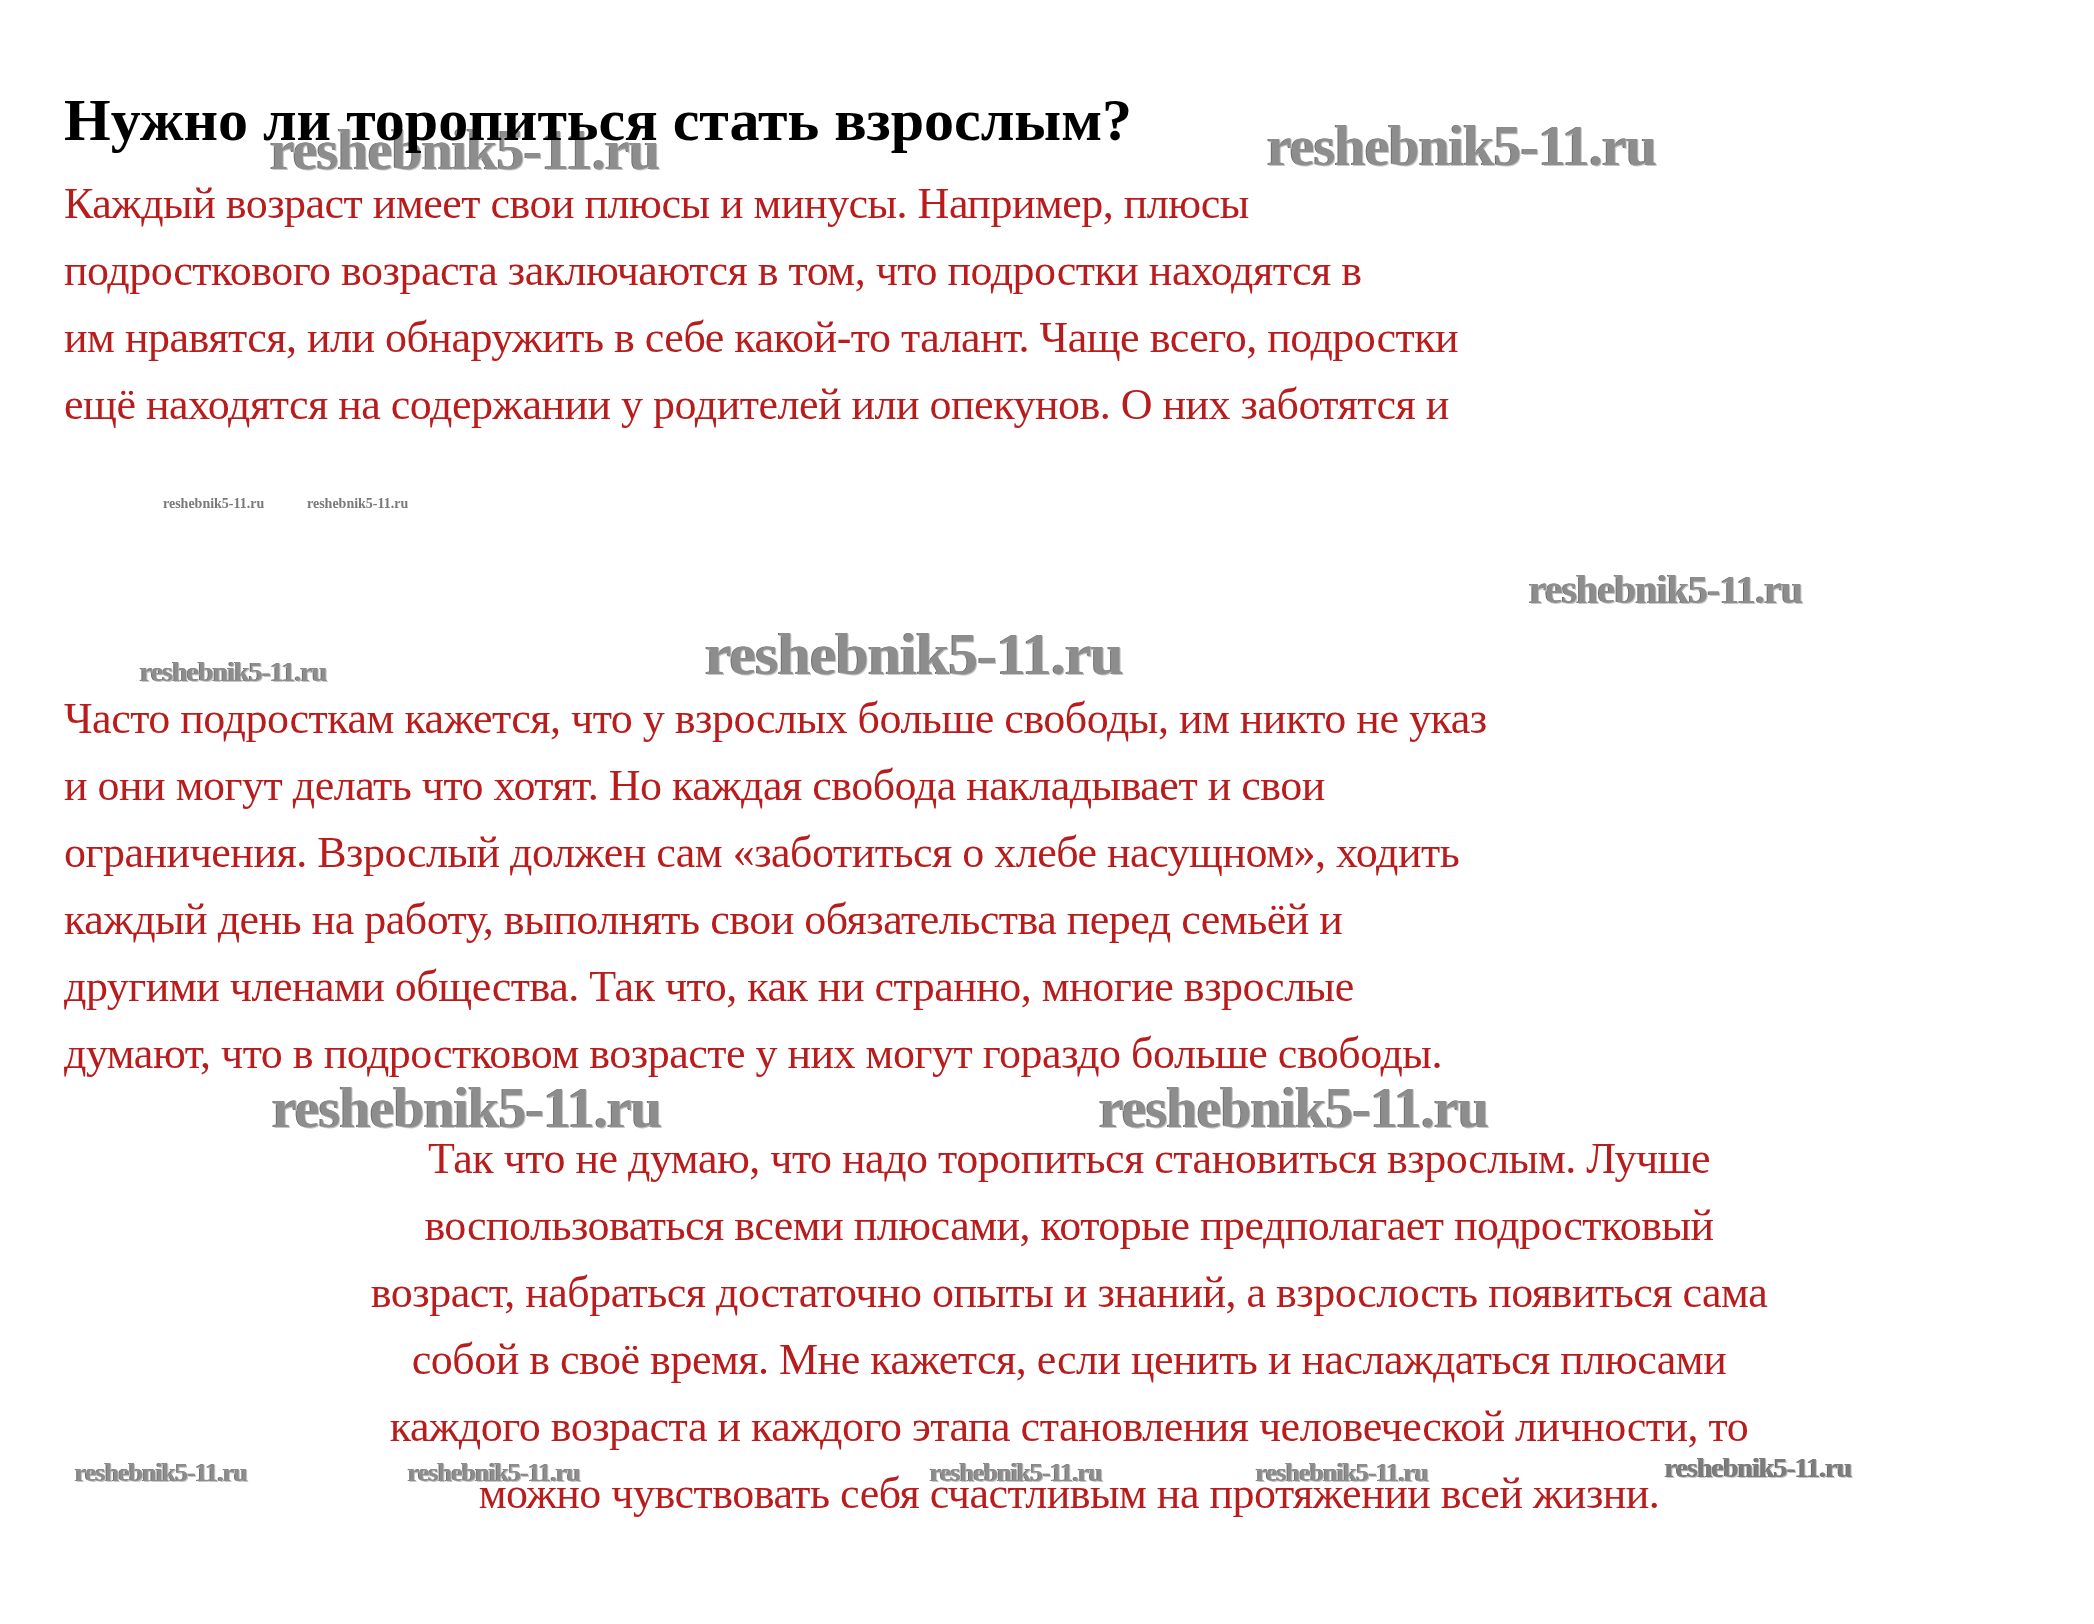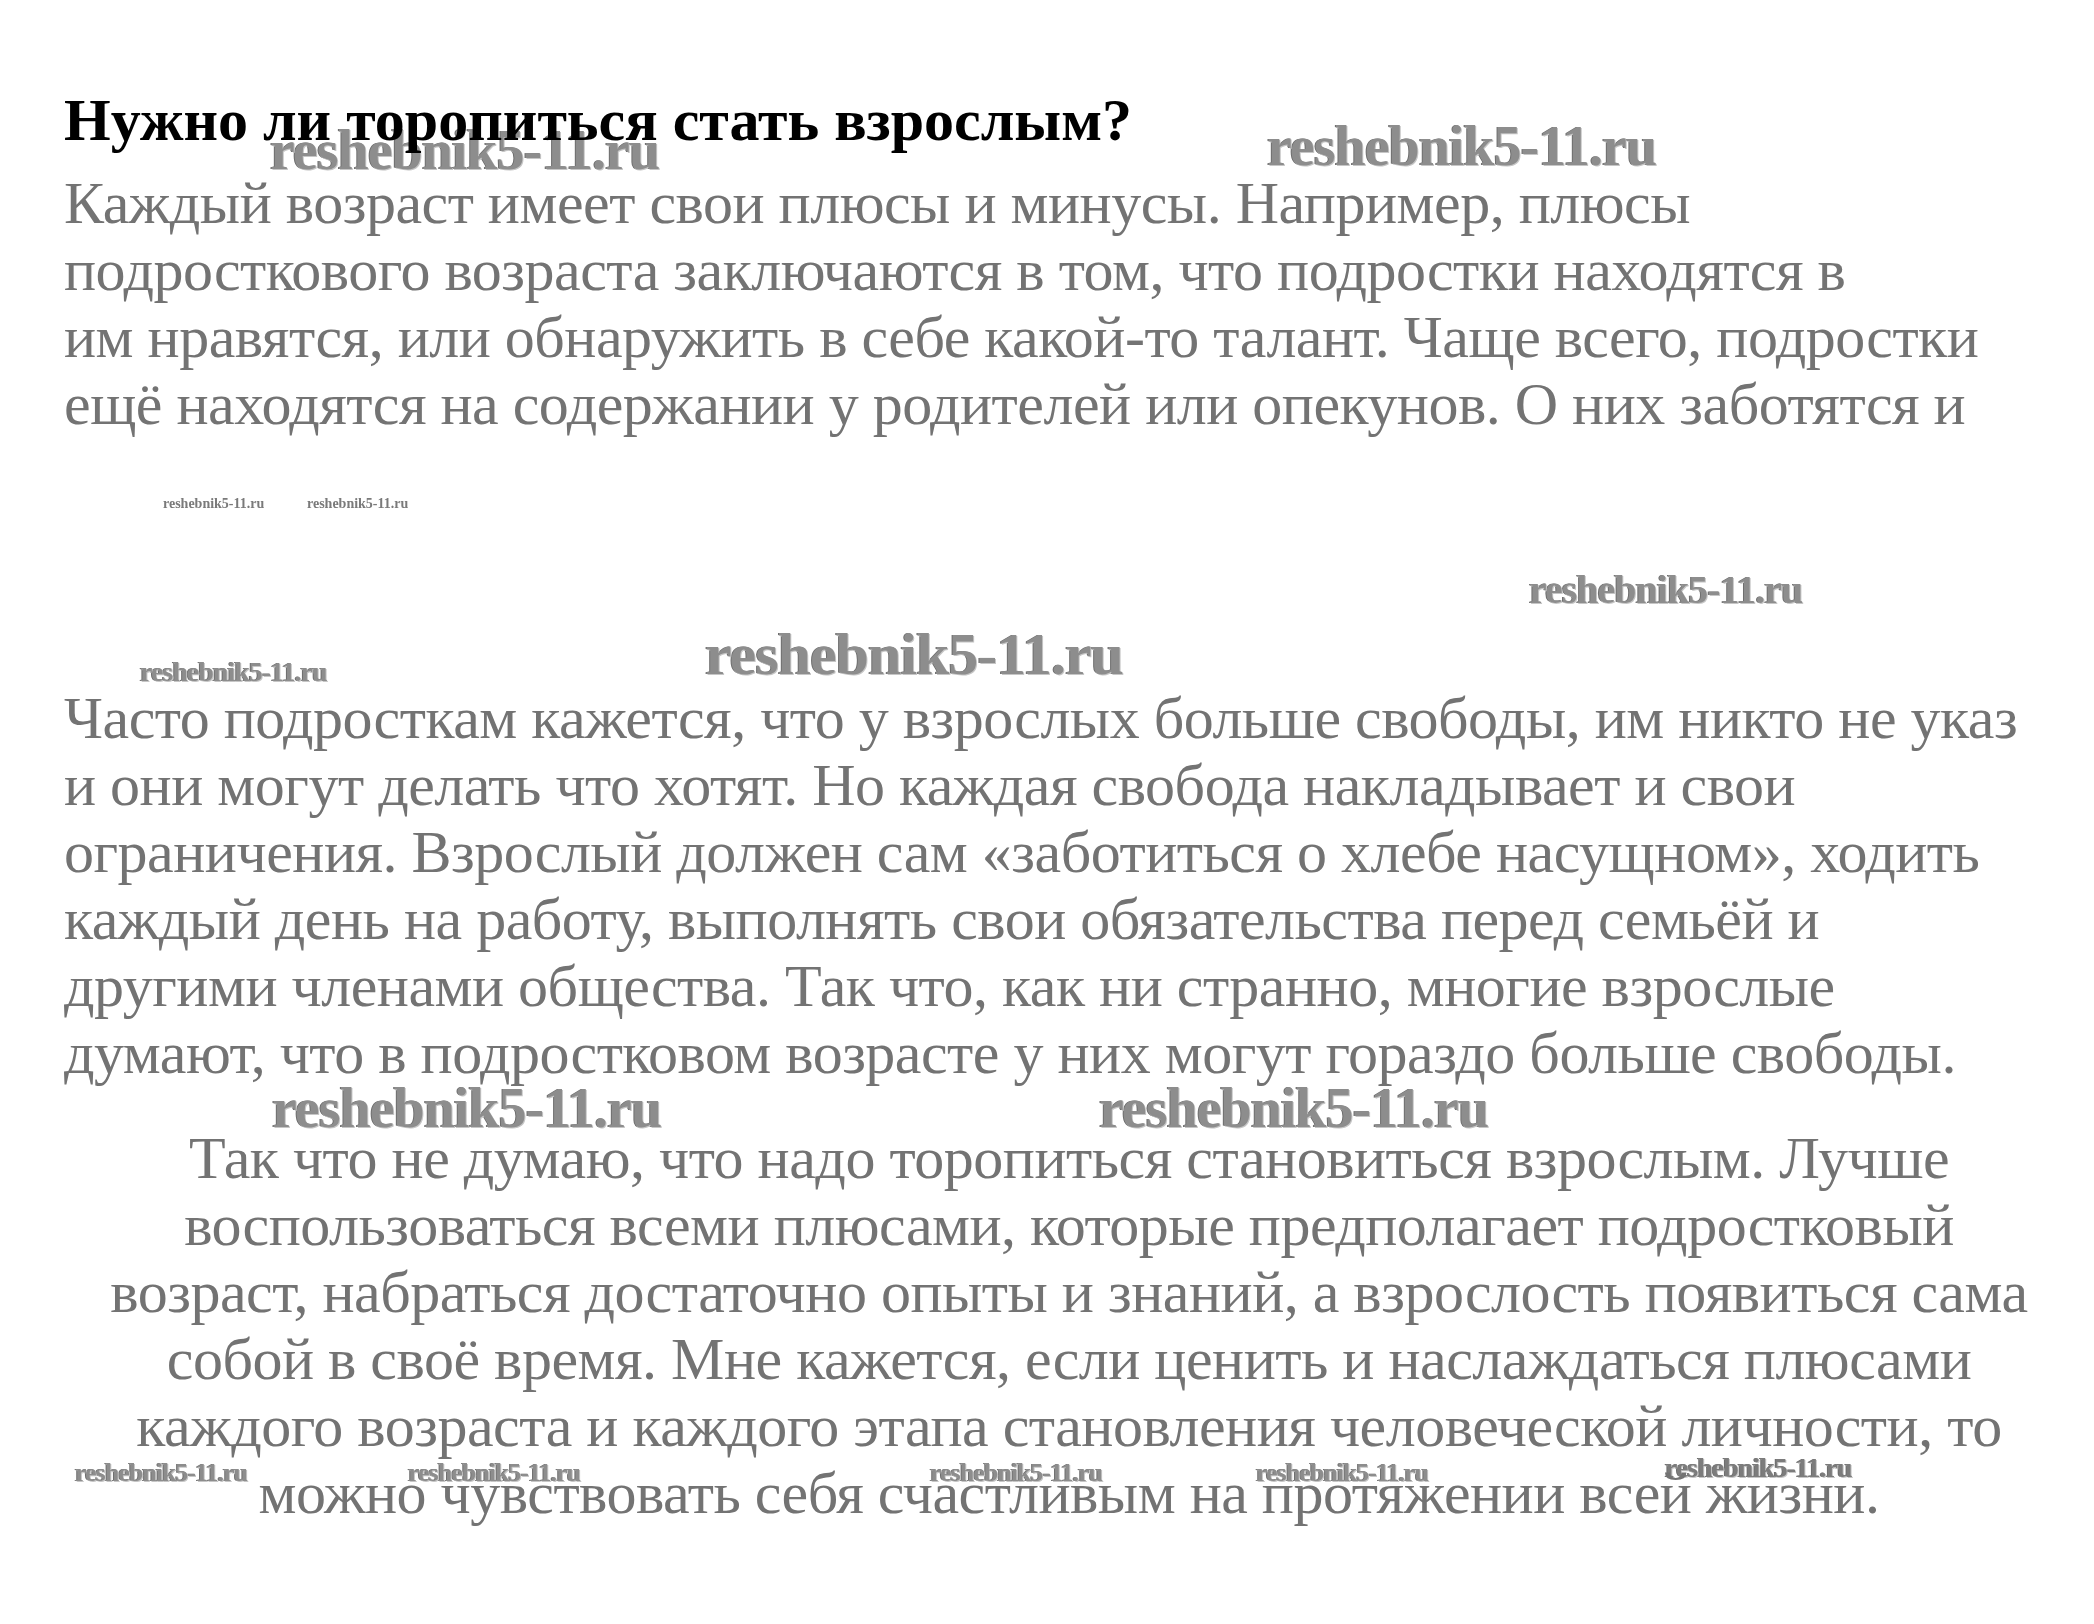--- a/index.html
+++ b/index.html
@@ -12,21 +12,21 @@
   }
   .page{position:absolute;inset:0;}
   .doc-title{
     position:absolute;left:64px;top:46px;
     font-size:60px;font-weight:bold;color:#000;
     white-space:nowrap;letter-spacing:0px;
   }
   .para{position:absolute;left:64px;right:20px;}
   .para .line{
     height:67px;line-height:67px;
-    font-size:60px;color:#737373;white-space:nowrap;
+    font-size:44px;color:#b91c1c;white-space:nowrap;
     letter-spacing:-0.5px;
   }
   .p1{top:170px;}
   .p2{top:685px;}
   .p3{top:1125px;text-align:center;}
   .wm{
     position:absolute;white-space:nowrap;
     font-family:"Liberation Serif", serif;font-weight:bold;
     color:#8d8d8d;
     text-shadow:1px 1px 0 #c6c6c6, -1px 0 0 #6e6e6e;

